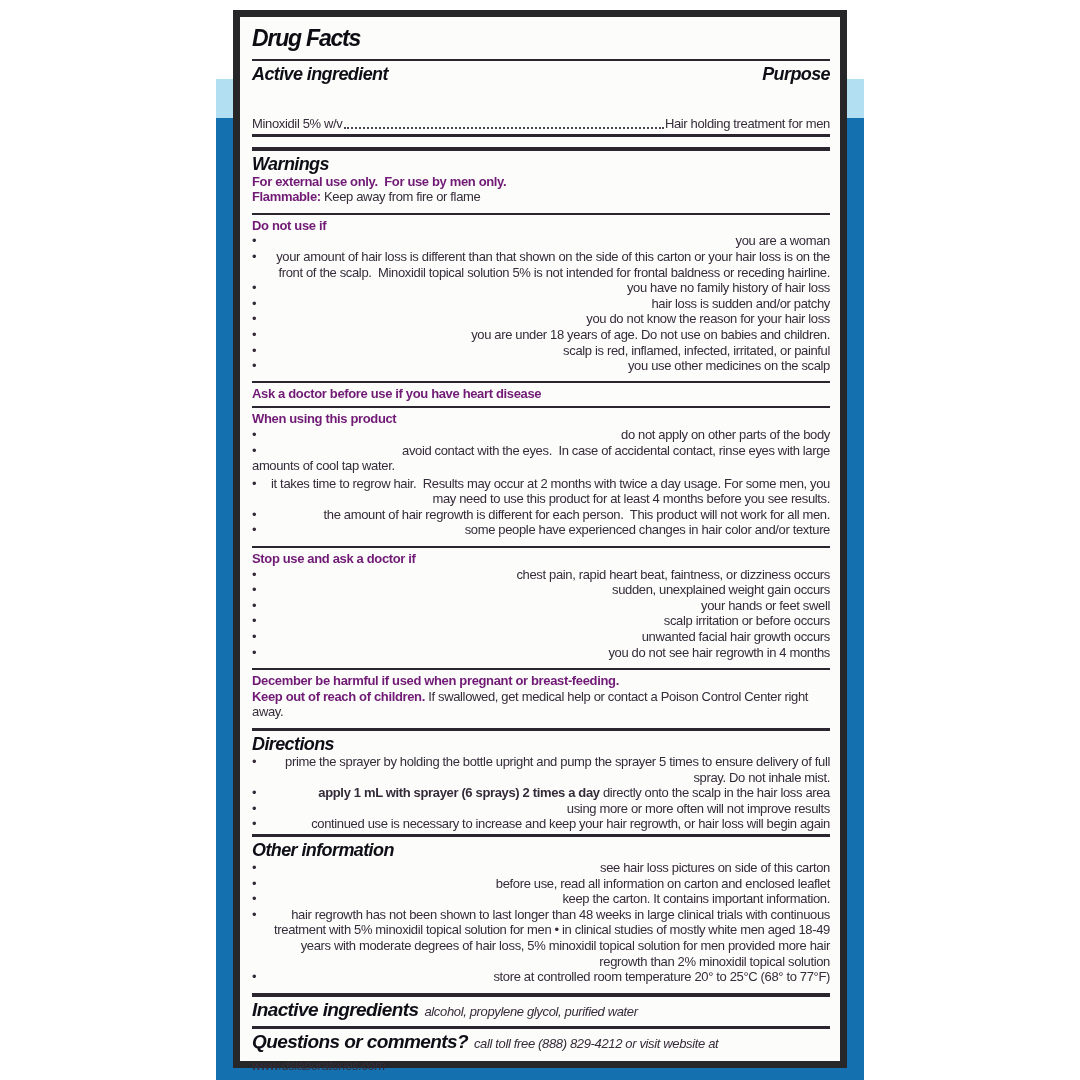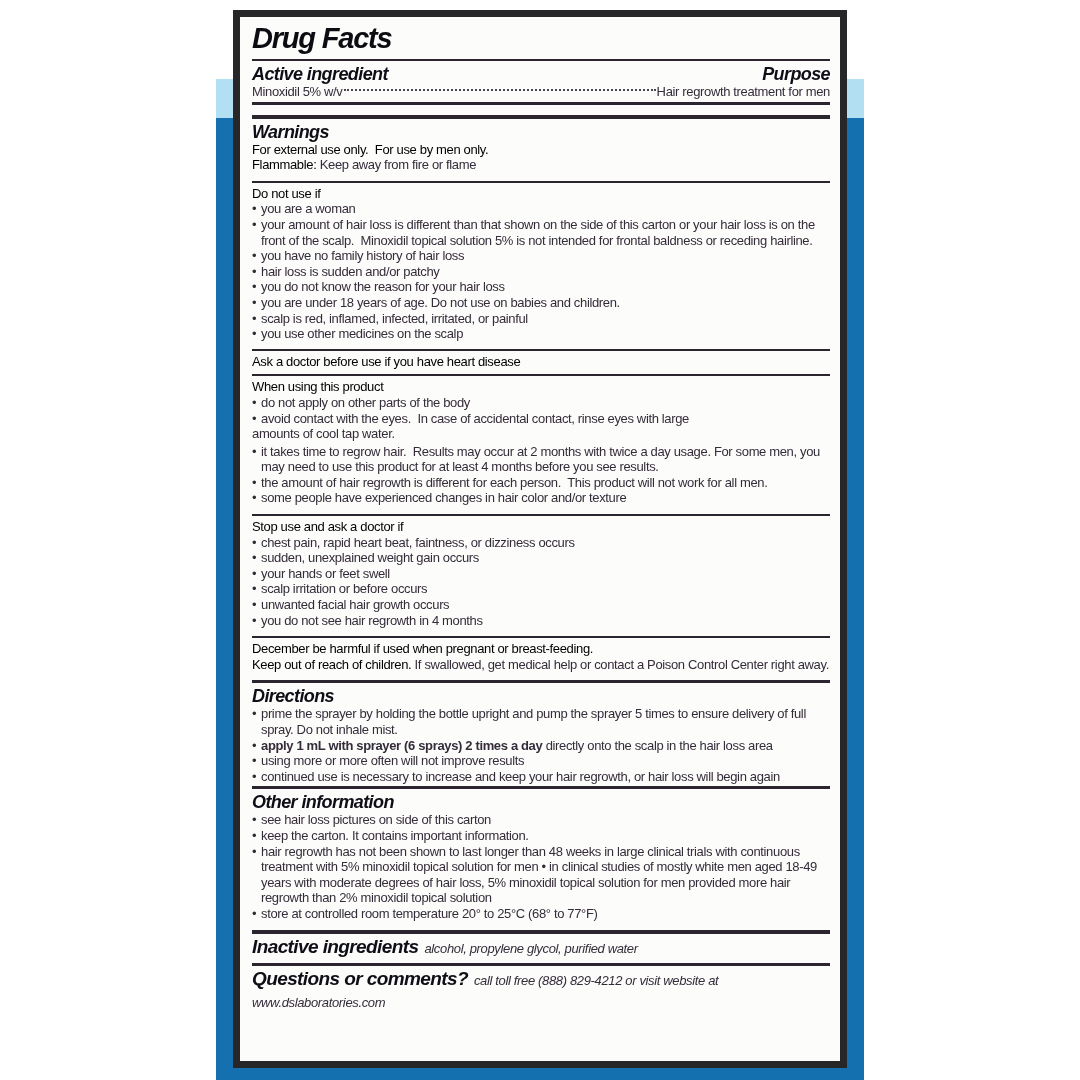--- a/index.html
+++ b/index.html
@@ -14,33 +14,33 @@
   .carton-blue-light{
     position:absolute;left:0;top:0;width:100%;height:39px;background:#b2e0f2;
   }
   .label{
     position:absolute;left:233px;top:10px;width:614px;height:1058px;
     box-sizing:border-box;background:#fcfcfa;border:7px solid #272628;
     padding:3px 10px 0 12px;
     color:#352c3a;font-size:13px;line-height:15.6px;letter-spacing:-0.35px;
   }
   .title{
-    font-style:italic;font-weight:bold;font-size:29px;line-height:36px;
+    font-style:italic;font-weight:bold;font-size:23px;line-height:36px;
     letter-spacing:-1.2px;color:#0c0c12;margin:0;
   }
   .rule{border-top:2px solid #2b2530;margin:3px 0 3px 0;}
   .rule.thick{border-top-width:4px;}
   .rule.mid{border-top-width:3px;}
   .h2{font-style:italic;font-weight:bold;font-size:18px;line-height:20px;color:#0e0e16;letter-spacing:-0.6px;}
   .h2.inline{font-size:19px;margin-right:6px;}
   .row{display:flex;justify-content:space-between;align-items:flex-end;}
-  .leader{display:flex;align-items:center;}
+  .leader{display:flex;align-items:flex-end;margin-top:32px;}
   .leader .dots{flex:1;border-bottom:2px dotted #4a4350;margin:0 1px 3px 1px;}
-  .sub{font-weight:normal;color:#000000;}
-  .b{position:relative;padding-left:9px;}
+  .sub{font-weight:bold;color:#701a75;}
+  .b{position:relative;padding-left:9px;text-align:right;}
   .b::before{content:"\2022";position:absolute;left:0;top:0;}
   .outdent{padding-left:0;}
   .sec{margin-top:2px;}
   .mt2{margin-top:2px;}
   .gap2{height:2px;} .gap4{height:4px;} .gap5{height:5px;}
   .inline-line{line-height:22px;}
   .inline-line .body-inline{font-size:13px;letter-spacing:-0.35px;font-style:italic;}
 </style>
 </head>
 <body>
@@ -54,21 +54,21 @@
   <h1 class="title">Drug Facts</h1>
   <div class="rule"></div>
 
   <div class="row">
     <span class="h2">Active ingredient</span>
     <span class="h2">Purpose</span>
   </div>
   <div class="leader">
     <span>Minoxidil 5% w/v</span>
     <span class="dots"></span>
-    <span>Hair regrowth treatment for men</span>
+    <span>Hair holding treatment for men</span>
   </div>
   <div class="rule mid mt2"></div>
 
   <div class="gap4"></div>
   <div class="rule thick"></div>
 
   <div class="sec">
     <div class="h2">Warnings</div>
     <div class="sub">For external use only.&nbsp; For use by men only.</div>
     <div><span class="sub">Flammable:</span><span> Keep away from fire or flame</span></div>
@@ -130,20 +130,21 @@
     <div class="b"><b></b><span>prime the sprayer by holding the bottle upright and pump the sprayer 5 times to ensure delivery of full spray. Do not inhale mist.</span></div>
     <div class="b"><b>apply 1 mL with sprayer (6 sprays) 2 times a day</b><span> directly onto the scalp in the hair loss area</span></div>
     <div class="b"><b></b><span>using more or more often will not improve results</span></div>
     <div class="b"><b></b><span>continued use is necessary to increase and keep your hair regrowth, or hair loss will begin again</span></div>
   </div>
   <div class="rule mid mt2"></div>
 
   <div class="sec">
     <div class="h2">Other information</div>
     <div class="b"><span>see hair loss pictures on side of this carton</span></div>
+    <div class="b"><span>before use, read all information on carton and enclosed leaflet</span></div>
     <div class="b"><span>keep the carton. It contains important information.</span></div>
     <div class="b"><span>hair regrowth has not been shown to last longer than 48 weeks in large clinical trials with continuous treatment with 5% minoxidil topical solution for men • in clinical studies of mostly white men aged 18-49 years with moderate degrees of hair loss, 5% minoxidil topical solution for men provided more hair regrowth than 2% minoxidil topical solution</span></div>
     <div class="b"><span>store at controlled room temperature 20° to 25°C (68° to 77°F)</span></div>
   </div>
   <div class="gap5"></div>
   <div class="rule thick"></div>
 
   <div class="inline-line">
     <span class="h2 inline">Inactive ingredients</span><span class="body-inline">alcohol, propylene glycol, purified water</span>
   </div>

